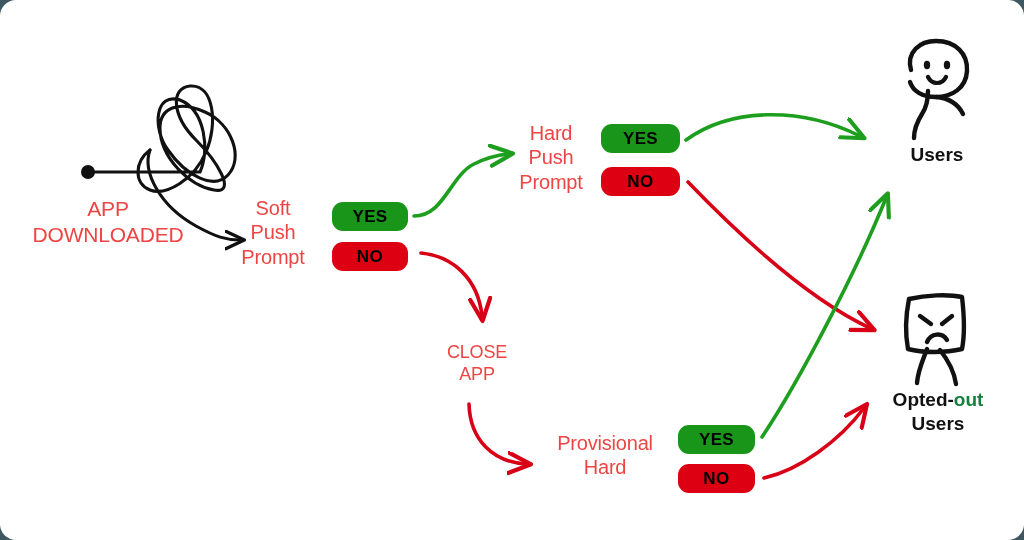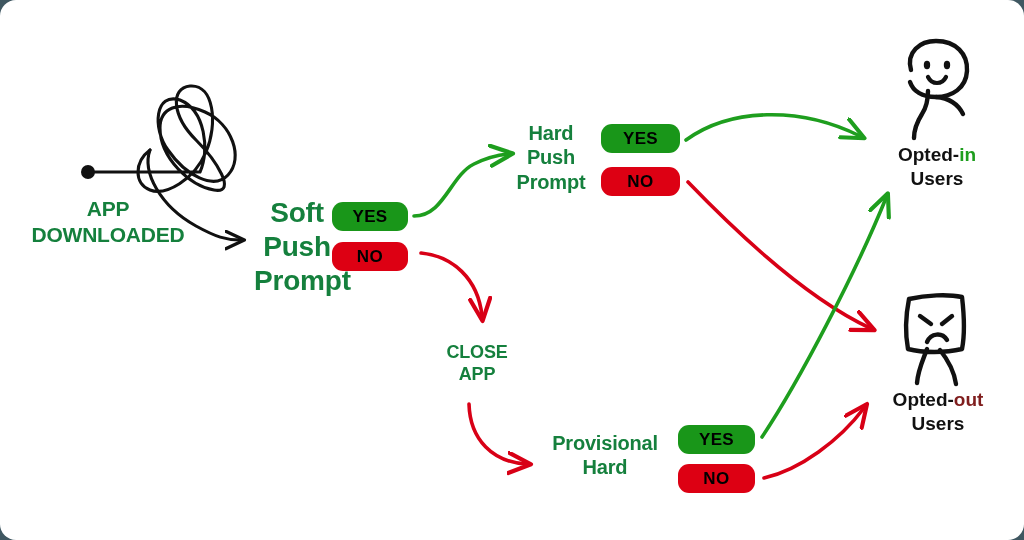--- a/index.html
+++ b/index.html
@@ -17,22 +17,22 @@
     position: relative;
     width: 1024px;
     height: 540px;
     background: #ffffff;
     border-radius: 16px;
     overflow: hidden;
   }
   .node-label {
     position: absolute;
     font-family: "Liberation Sans", sans-serif;
-    font-weight: bold;
-    color: #15803d;
+    font-weight: normal;
+    color: #ef4444;
     line-height: 1.22;
     text-align: center;
     white-space: pre-line;
     letter-spacing: -0.2px;
   }
   .chip {
     position: absolute;
     display: flex;
     align-items: center;
     justify-content: center;
@@ -49,21 +49,21 @@
   .outcome {
     position: absolute;
     text-align: center;
     font-family: "Liberation Sans", sans-serif;
     font-weight: bold;
     font-size: 19px;
     color: #111111;
     line-height: 1.25;
   }
   .hl-green { color: #1e9e1e; }
-  .hl-red   { color: #7f1d1d; }
+  .hl-red   { color: #15803d; }
 
   svg.layer {
     position: absolute;
     left: 0; top: 0;
     width: 1024px;
     height: 540px;
     pointer-events: none;
   }
   .fig { position: absolute; }
 </style>
@@ -114,21 +114,21 @@
     <path d="M688,182 C 742,238 810,300 870,328" fill="none" stroke="#d80016" stroke-width="3.6" stroke-linecap="round" marker-end="url(#ah-red)"></path>
 
     <path d="M762,437 C 800,380 856,272 886,198" fill="none" stroke="#1e9e1e" stroke-width="3.6" stroke-linecap="round" marker-end="url(#ah-green)"></path>
 
     <path d="M764,478 C 800,470 840,440 864,408" fill="none" stroke="#d80016" stroke-width="3.6" stroke-linecap="round" marker-end="url(#ah-red)"></path>
   </svg>
 
   <div class="node-label" style="left:18px; top:196px; width:180px; font-size:21px;">APP
 DOWNLOADED</div>
 
-  <div class="node-label" style="left:254px; top:196px; width:86px; font-size:28px;">Soft
+  <div class="node-label" style="left:230px; top:196px; width:86px; font-size:20px;">Soft
 Push
 Prompt</div>
 
   <div class="chip yes" style="left:332px; top:202px; width:76px; height:29px;">YES</div>
   <div class="chip no" style="left:332px; top:242px; width:76px; height:29px;">NO</div>
 
   <div class="node-label" style="left:508px; top:121px; width:86px; font-size:20px;">Hard
 Push
 Prompt</div>
 
@@ -150,21 +150,20 @@
                C 86,54 72,63 56,63 C 42,63 33,57 30,48"></path>
       <path d="M48,57 C 48,68 46,74 42,80 C 37,88 34,96 34,104"></path>
       <path d="M56,63 C 68,64 78,70 83,80"></path>
     </g>
     <ellipse cx="47" cy="31" rx="3.2" ry="4.2" fill="#111111"></ellipse>
     <ellipse cx="67" cy="31" rx="3.2" ry="4.2" fill="#111111"></ellipse>
     <path d="M48,43 C 52,51 62,51 66,43" fill="none" stroke="#111111" stroke-width="4.2" stroke-linecap="round"></path>
   </svg>
 
   <div class="outcome" style="left:862px; top:143px; width:150px;">
-    <div><span>Opted-</span><span class="hl-green">in</span></div>
     <div>Users</div>
   </div>
 
   <svg class="fig" style="left:890px; top:286px;" width="100" height="104" viewBox="0 0 100 104" xmlns="http://www.w3.org/2000/svg">
     <g fill="none" stroke="#111111" stroke-width="4.4" stroke-linecap="round" stroke-linejoin="round">
       <path d="M19,13 C 36,9 58,8 72,11 C 74,28 75,48 72,63
                C 55,67 33,67 18,63 C 15,47 16,28 19,13 Z"></path>
       <path d="M37,63 C 33,74 28,84 27,97"></path>
       <path d="M50,64 C 58,74 64,84 66,98"></path>
       <path d="M30,30 L41,38"></path>

